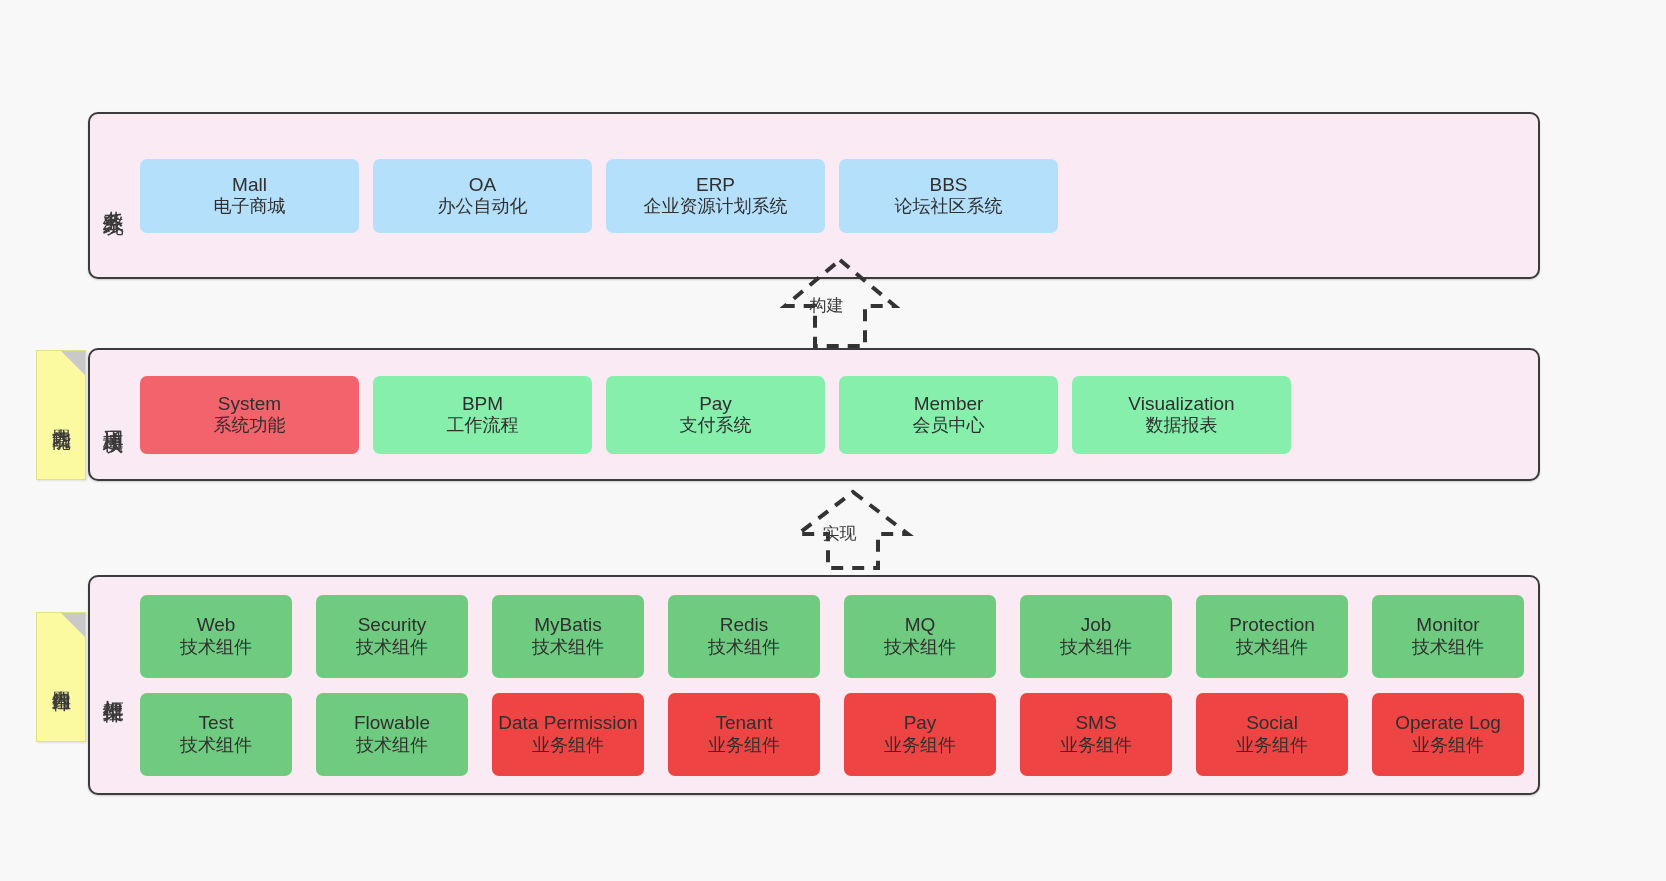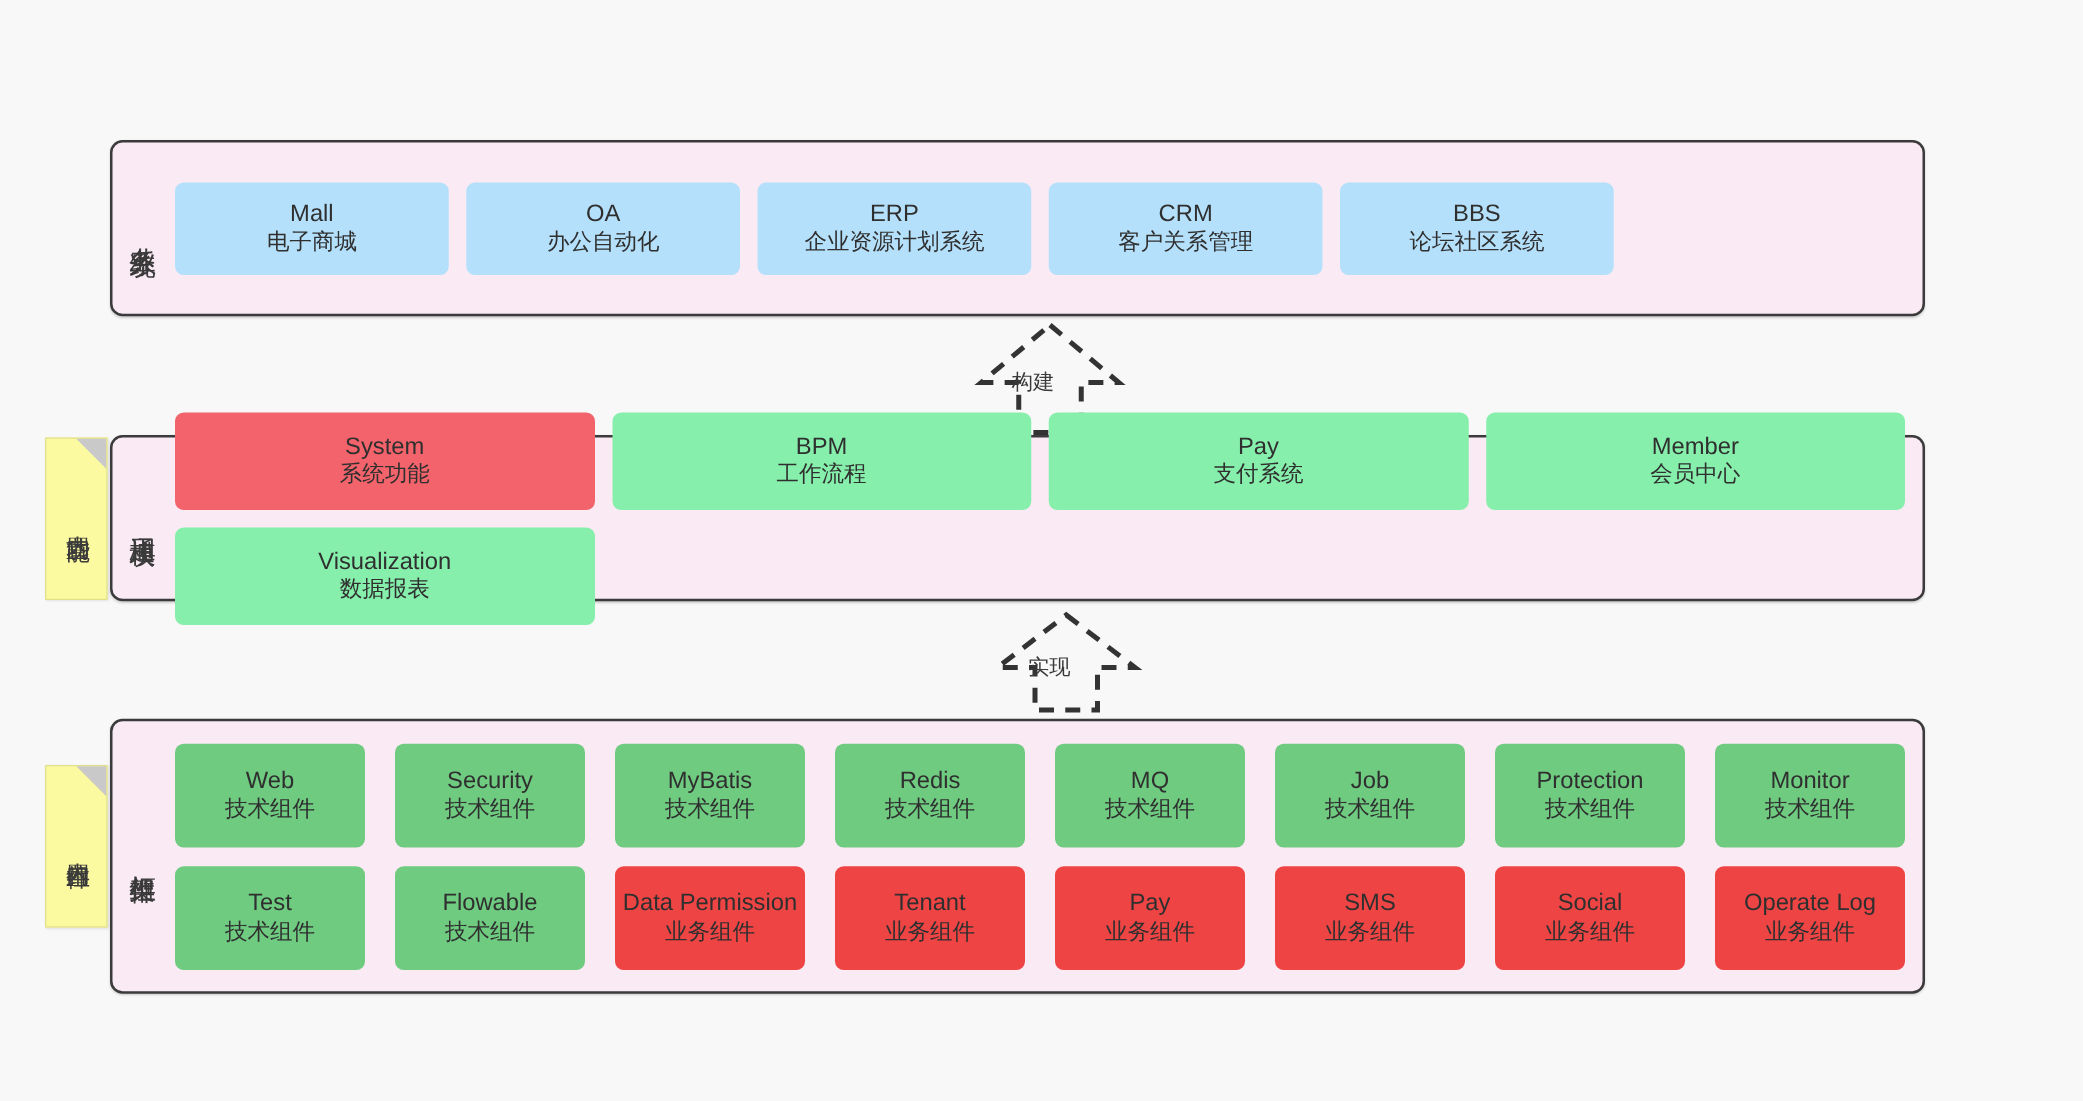--- a/index.html
+++ b/index.html
@@ -69,26 +69,26 @@
   .cell .cn { font-size: 18px; font-family: Liberation Serif, serif; }
 
   
   .c-blue        { background: #b5e0fb; }
   .c-red-strong  { background: #f2636b; }
   .c-red-light   { background: #86efac; }
   .c-green-dark  { background: #6ecb80; }
   .c-green-light { background: #ef4444; }
 
   
-  #layer-business   { left: 88px;  top: 112px; width: 1452px; height: 141px; }
+  #layer-business   { left: 88px;  top: 112px; width: 1452px; height: 167px; }
   #layer-business .cells { grid-template-columns: repeat(6, 1fr); }
   #layer-business .cell  { height: 74px; }
 
   #layer-common     { left: 88px;  top: 348px; width: 1452px; height: 133px; }
-  #layer-common .cells { grid-template-columns: repeat(4, 1fr); }
+  #layer-common .cells { grid-template-columns: repeat(6, 1fr); }
   #layer-common .cell  { height: 78px; }
 
   #layer-framework  { left: 88px;  top: 575px; width: 1452px; height: 220px; }
   #layer-framework .cells {
     grid-template-columns: repeat(8, 1fr);
     grid-auto-rows: 83px;
     gap: 15px 24px;
     padding: 12px 14px 12px 4px;
   }
 
@@ -153,24 +153,20 @@
         </div>
         <div class="cell c-blue">
           <span class="en">OA</span>
           <span class="cn">办公自动化</span>
         </div>
         <div class="cell c-blue">
           <span class="en">ERP</span>
           <span class="cn">企业资源计划系统</span>
         </div>
         <div class="cell c-blue">
-          <span class="en">CRM</span>
-          <span class="cn">客户关系管理</span>
-        </div>
-        <div class="cell c-blue">
           <span class="en">BBS</span>
           <span class="cn">论坛社区系统</span>
         </div>
       </div>
   </div>
 
   <div class="arrow-group" id="arrow-build">
     <svg width="170" height="92" viewBox="0 0 170 92" aria-hidden="true">
       <path d="M 85 4 L 140 50 L 110 50 L 110 90 L 60 90 L 60 50 L 30 50 Z" fill="none" stroke="#333333" stroke-width="4" stroke-dasharray="12 9" stroke-linejoin="miter"></path>
     </svg>

